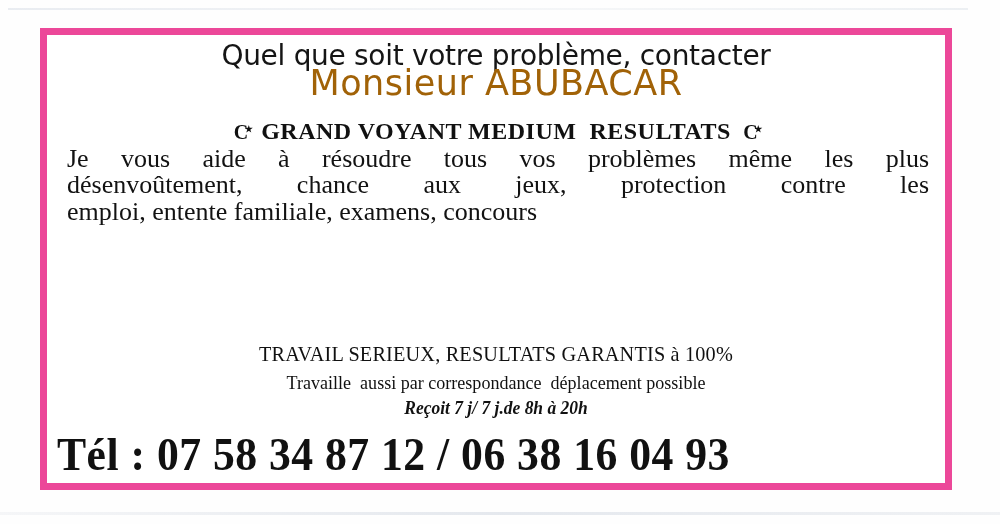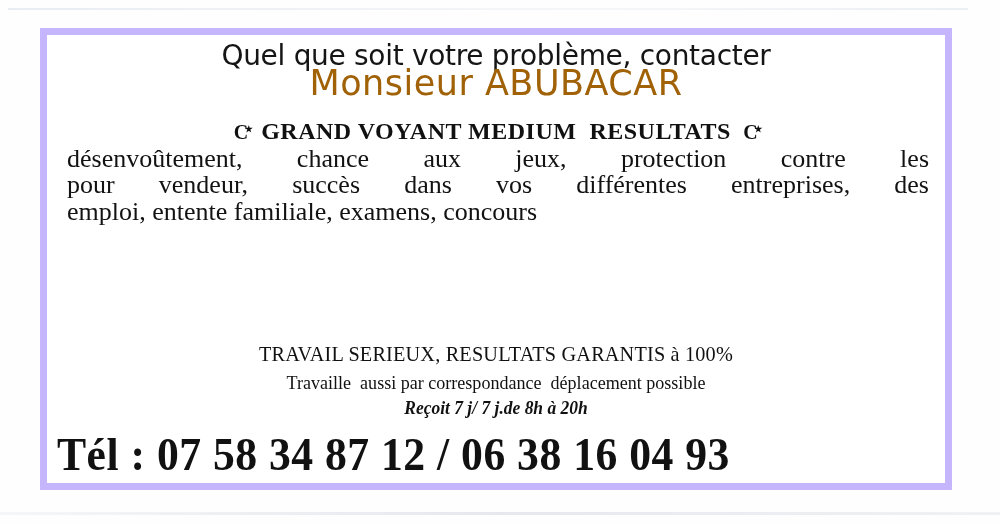--- a/index.html
+++ b/index.html
@@ -29,21 +29,21 @@
       width: 1000px; height: 3px;
       background: linear-gradient(90deg, #f4f5f7, #e2e6ec 50%, #eef0f3);
       opacity: 0.9;
     }
     .card {
       position: absolute;
       left: 40px;
       top: 28px;
       width: 898px;
       height: 448px;
-      border: 7px solid #c4b5fd;
+      border: 7px solid #ec4899;
       background: #ffffff;
     }
     .line {
       position: absolute;
       left: 0;
       width: 100%;
       text-align: center;
       white-space: nowrap;
       color: #111111;
     }
@@ -150,22 +150,22 @@
     <div class="line headline">Quel que soit votre problème, contacter</div>
     <div class="line name">Monsieur ABUBACAR</div>
 
     <div class="line title">
       <span class="crescent"><span>C</span><span class="star">★</span></span>
       <span style="white-space:pre">GRAND VOYANT MEDIUM  RESULTATS</span>
       <span class="crescent"><span>C</span><span class="star">★</span></span>
     </div>
 
     <div class="body-text">
+      <span class="bl">Je vous aide à résoudre tous vos problèmes même les plus</span>
       <span class="bl">désenvoûtement, chance aux jeux, protection contre les</span>
-      <span class="bl">pour vendeur, succès dans vos différentes entreprises, des</span>
       <span class="bl last">emploi, entente familiale, examens, concours</span>
     </div>
 
     <div class="line serious">TRAVAIL SERIEUX, RESULTATS GARANTIS à 100%</div>
     <div class="line correspondence" style="white-space:pre">Travaille  aussi par correspondance  déplacement possible</div>
     <div class="line hours">Reçoit 7 j/ 7 j.de 8h à 20h</div>
     <div class="line phone">Tél : 07 58 34 87 12 / 06 38 16 04 93</div>
   </div>
 
   <div class="scan-line-bottom"></div>

